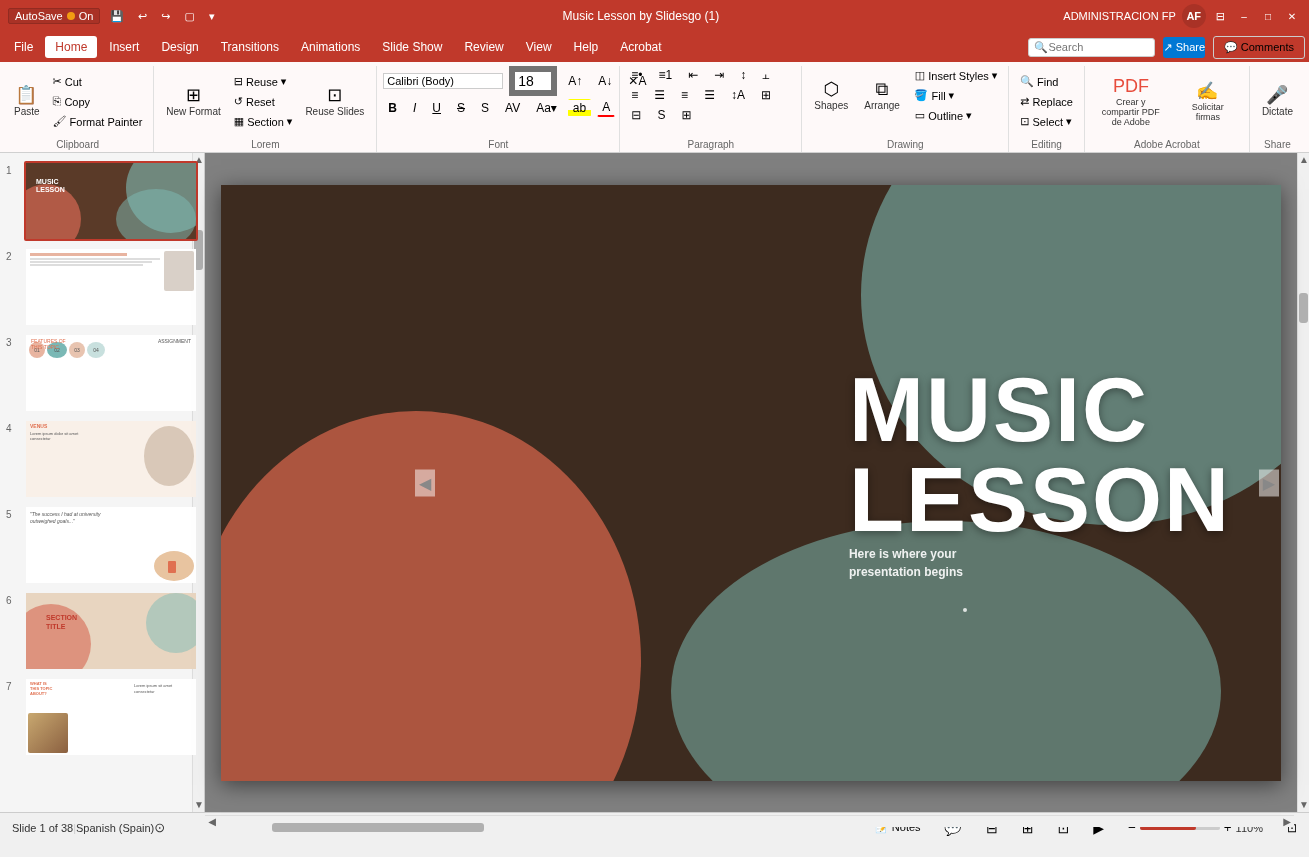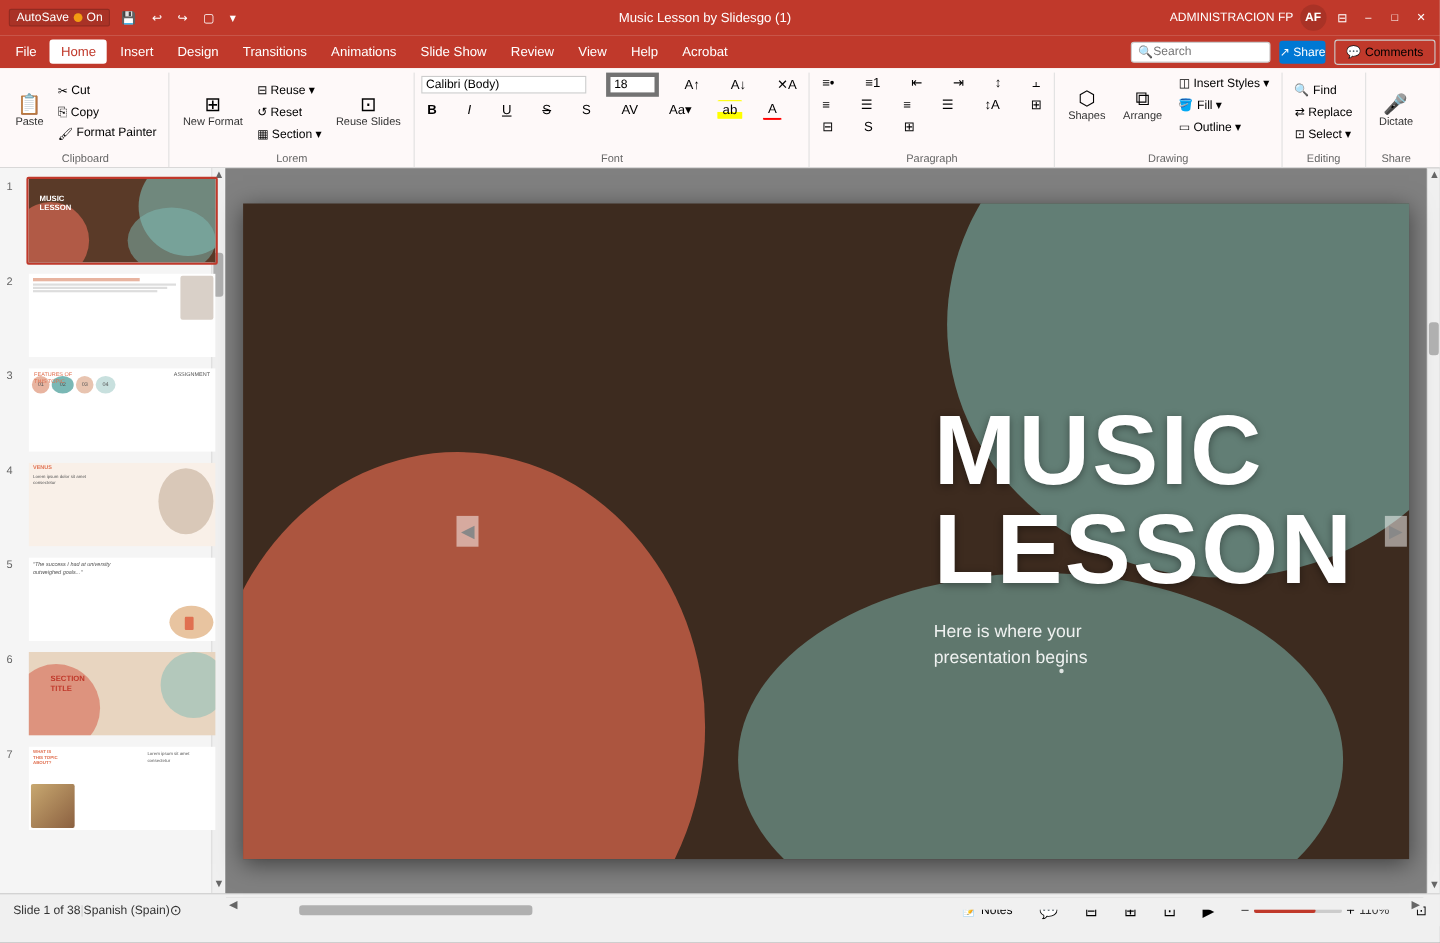--- a/index.html
+++ b/index.html
@@ -189,23 +189,23 @@
     .zoom-control { display: flex; align-items: center; gap: 4px; }
     .zoom-slider { width: 80px; height: 4px; background: #ccc; border-radius: 2px; position: relative; cursor: pointer; }
     .zoom-fill { height: 4px; background: #c0392b; border-radius: 2px; width: 70%; }
 
     
     #slide-panel::-webkit-scrollbar { width: 6px; }
     #slide-panel::-webkit-scrollbar-track { background: #f0f0f0; }
     #slide-panel::-webkit-scrollbar-thumb { background: #c0c0c0; border-radius: 3px; }
 
     
-    .font-row { display: flex; align-items: center; gap: 18px; }
+    .font-row { display: flex; align-items: center; gap: 6px; }
     .font-select { font-size: 11px; border: 1px solid #ccc; padding: 1px 3px; min-width: 120px; }
-    .font-size-select { font-size: 11px; border: 4px solid #737373; padding: 1px 3px; width: 48px; }
+    .font-size-select { font-size: 14px; border: 6px solid #737373; padding: 1px 3px; width: 48px; }
     .fmt-btn { border: 1px solid transparent; background: none; padding: 1px 4px; cursor: pointer; border-radius: 2px; font-size: 12px; }
 
     
     .drawing-group-content { display: flex; gap: 4px; align-items: center; }
     .search-box {
       display: flex; align-items: center;
       border: 1px solid #ccc; border-radius: 3px;
       background: white; padding: 2px 6px;
     }
     .share-btn {
@@ -396,20 +396,33 @@
       <div class="ribbon-group-content">
         <div class="r-col">
           <button class="r-btn-small">🔍 <span>Find</span></button>
           <button class="r-btn-small">⇄ <span>Replace</span></button>
           <button class="r-btn-small">⊡ <span>Select</span> ▾</button>
         </div>
       </div>
       <div class="ribbon-group-label">Editing</div>
     </div>
 
+    <div class="ribbon-group">
+      <div class="ribbon-group-content">
+        <button class="r-btn" style="max-width:80px;">
+          <span class="r-icon" style="color:#e74c3c;">PDF</span>
+          <span class="r-label" style="white-space:normal;text-align:center;font-size:9px;">Crear y compartir PDF de Adobe</span>
+        </button>
+        <button class="r-btn" style="max-width:70px;">
+          <span class="r-icon">✍</span>
+          <span class="r-label" style="white-space:normal;text-align:center;font-size:9px;">Solicitar firmas</span>
+        </button>
+      </div>
+      <div class="ribbon-group-label">Adobe Acrobat</div>
+    </div>
 
     <div class="ribbon-group">
       <div class="ribbon-group-content">
         <button class="r-btn">
           <span class="r-icon">🎤</span>
           <span class="r-label">Dictate</span>
         </button>
       </div>
       <div class="ribbon-group-label">Share</div>
     </div>
@@ -531,21 +544,21 @@
 
       <div style="position:absolute;width:500px;height:460px;background:rgba(130,195,188,0.55);border-radius:50%;top:-120px;right:-80px;"></div>
 
       <div style="position:absolute;width:450px;height:500px;background:rgba(210,100,75,0.75);border-radius:50%;bottom:-130px;left:-30px;"></div>
 
       <div style="position:absolute;width:550px;height:340px;background:rgba(130,195,188,0.50);border-radius:50%;bottom:-80px;right:60px;"></div>
 
       <div style="position:absolute;right:50px;top:180px;z-index:10;">
         <div style="font-size:90px;font-weight:900;color:white;line-height:1;text-shadow:0 2px 8px rgba(0,0,0,0.4);letter-spacing:2px;">MUSIC</div>
         <div style="font-size:90px;font-weight:900;color:white;line-height:1;text-shadow:0 2px 8px rgba(0,0,0,0.4);letter-spacing:2px;">LESSON</div>
-        <div style="font-size:16px;color:white;margin-top:18px;opacity:0.9;line-height:1.5;">
+        <div style="font-size:12px;color:white;opacity:0.9;line-height:1.5;font-weight:bold;">
           Here is where your<br>presentation begins
         </div>
       </div>
     </div>
 
     <div style="position:absolute;right:18px;top:50%;transform:translateY(-50%);color:#888;font-size:16px;cursor:pointer;z-index:10;background:rgba(255,255,255,0.5);padding:4px;">▶</div>
 
     <div style="position:absolute;bottom:200px;right:330px;width:4px;height:4px;border-radius:50%;background:rgba(255,255,255,0.8);"></div>
   </div>
 

